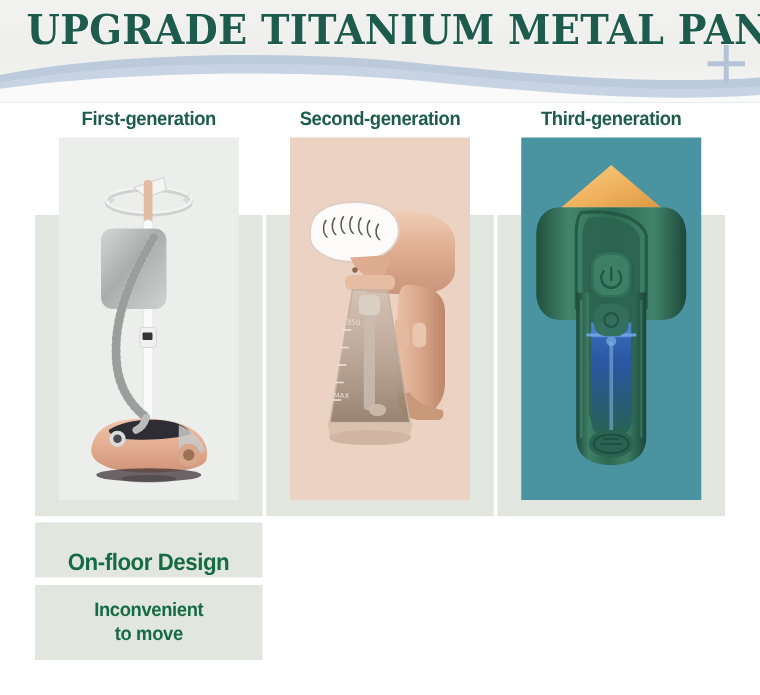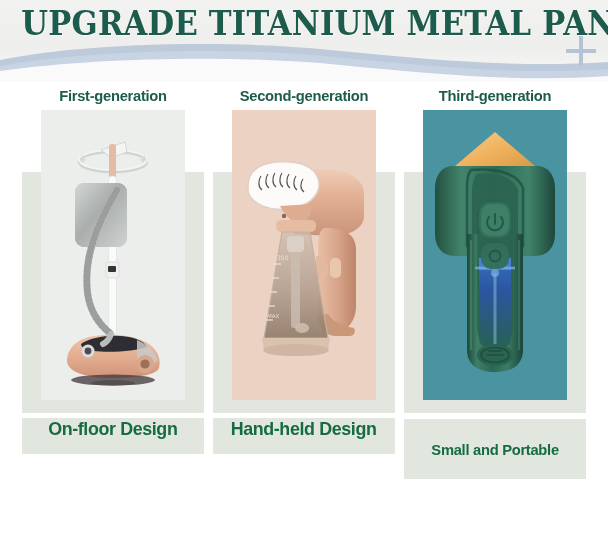--- a/index.html
+++ b/index.html
@@ -56,21 +56,21 @@
   .plus-mark::before { left: 0; top: 13px; width: 30px; height: 4px; }
   .plus-mark::after  { left: 13px; top: 0; width: 4px; height: 30px; }
 
   
   .columns {
     position: absolute;
     left: 0; top: 86px;
     width: 608px; height: 470px;
     display: flex;
     justify-content: space-between;
-    padding: 0 22px;
+    padding: 0 28px;
     box-sizing: border-box;
   }
   .column {
     width: 182px;
     display: flex;
     flex-direction: column;
   }
 
   .col-heading {
     height: 22px;
@@ -104,24 +104,24 @@
     width: 144px;
     height: 290px;
     overflow: hidden;
   }
   .photo-panel.p1 { background: #eceeec; }
   .photo-panel.p2 { background: #ecd2c3; }
   .photo-panel.p3 { background: #4a94a2; }
 
   .label-card {
     background: #e1e6df;
-    height: 36px;
+    height: 44px;
     margin-top: 5px;
     display: flex;
-    align-items: flex-start;
+    align-items: flex-end;
     justify-content: center;
   }
   .label-card .txt {
     font-family: "Liberation Sans", sans-serif;
     font-weight: bold;
     font-size: 19px;
     color: #176b43;
     letter-spacing: -0.4px;
     transform: scaleX(0.94);
     white-space: nowrap;
@@ -226,20 +226,24 @@
 
           <path d="M70,224 C68,230 66,232 62,234" fill="none" stroke="#b9bcbb" stroke-width="6" stroke-linecap="round"></path>
         </svg>
       </div>
     </div>
 
     <div class="label-card">
       <span class="txt">On-floor Design</span>
     </div>
 
+    <div class="note-card two-line">
+      <span class="txt">Inconvenient
+to move</span>
+    </div>
   </div>
 
   <div class="column">
     <div class="col-heading">Second-generation</div>
 
     <div class="product-card">
       <div class="sage-band"></div>
       <div class="photo-panel p2">
         <svg width="144" height="290" viewBox="0 0 144 290">
           <defs>
@@ -308,23 +312,20 @@
           <text x="35" y="208" font-family="DejaVu Sans, sans-serif" font-size="5.5" fill="#e9ded4">MAX</text>
 
           <path d="M30,228 L98,228 L96,240 C96,244 88,246 64,246 C40,246 32,244 32,240 Z" fill="#d9c1ae"></path>
           <ellipse cx="64" cy="240" rx="33" ry="6" fill="#c9ae99" opacity="0.6"></ellipse>
 
           <ellipse cx="70" cy="218" rx="7" ry="5" fill="#cdbcab" opacity="0.9"></ellipse>
         </svg>
       </div>
     </div>
 
-    <div class="label-card">
-      <span class="txt">Hand-held Design</span>
-    </div>
 
   </div>
 
   <div class="column">
     <div class="col-heading">Third-generation</div>
 
     <div class="product-card">
       <div class="sage-band"></div>
       <div class="photo-panel p3">
         <svg width="144" height="290" viewBox="0 0 144 290">
@@ -388,18 +389,15 @@
           <ellipse cx="72" cy="245" rx="14" ry="7.5" fill="none" stroke="#1e4e40" stroke-width="1.6"></ellipse>
           <path d="M64,245 h16 M66,241 h12" stroke="#1e4e40" stroke-width="1.4" stroke-linecap="round"></path>
 
           <path d="M48,130 L48,240" stroke="#5a9d82" stroke-width="2" opacity="0.45"></path>
           <path d="M96,130 L96,240" stroke="#5a9d82" stroke-width="2" opacity="0.35"></path>
         </svg>
       </div>
     </div>
 
 
-    <div class="note-card">
-      <span class="txt">Small and Portable</span>
-    </div>
   </div>
 
 </div>
 
 </body></html>

